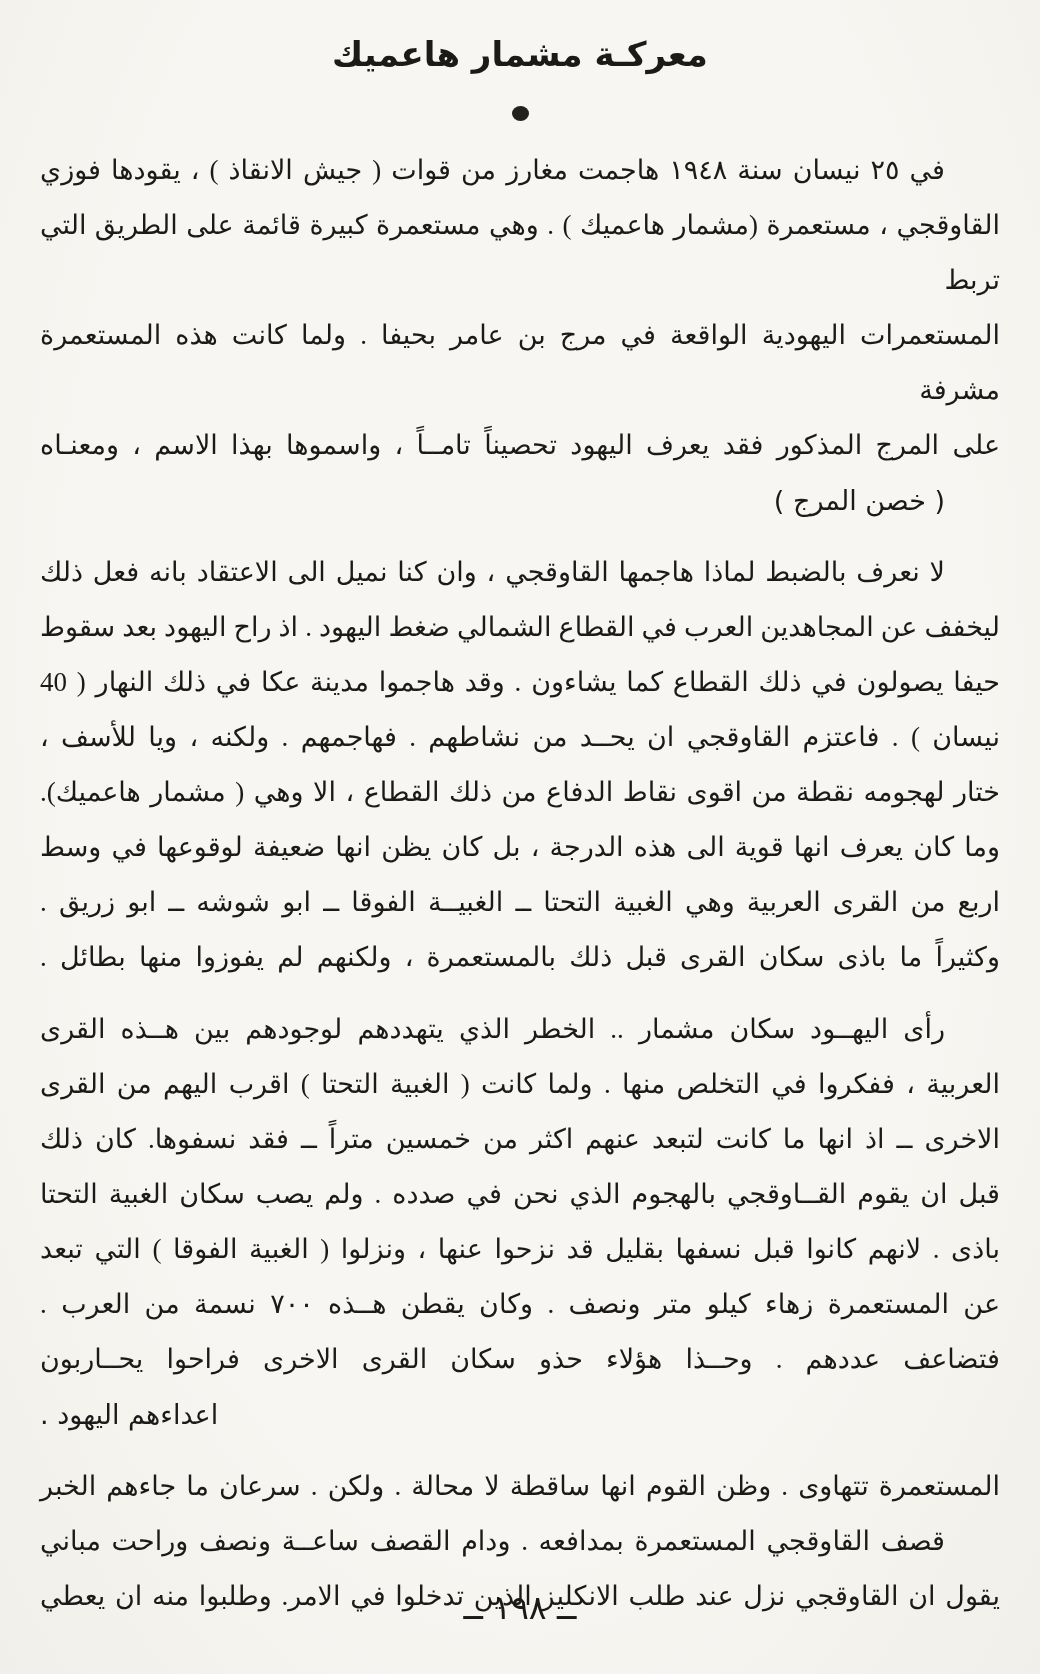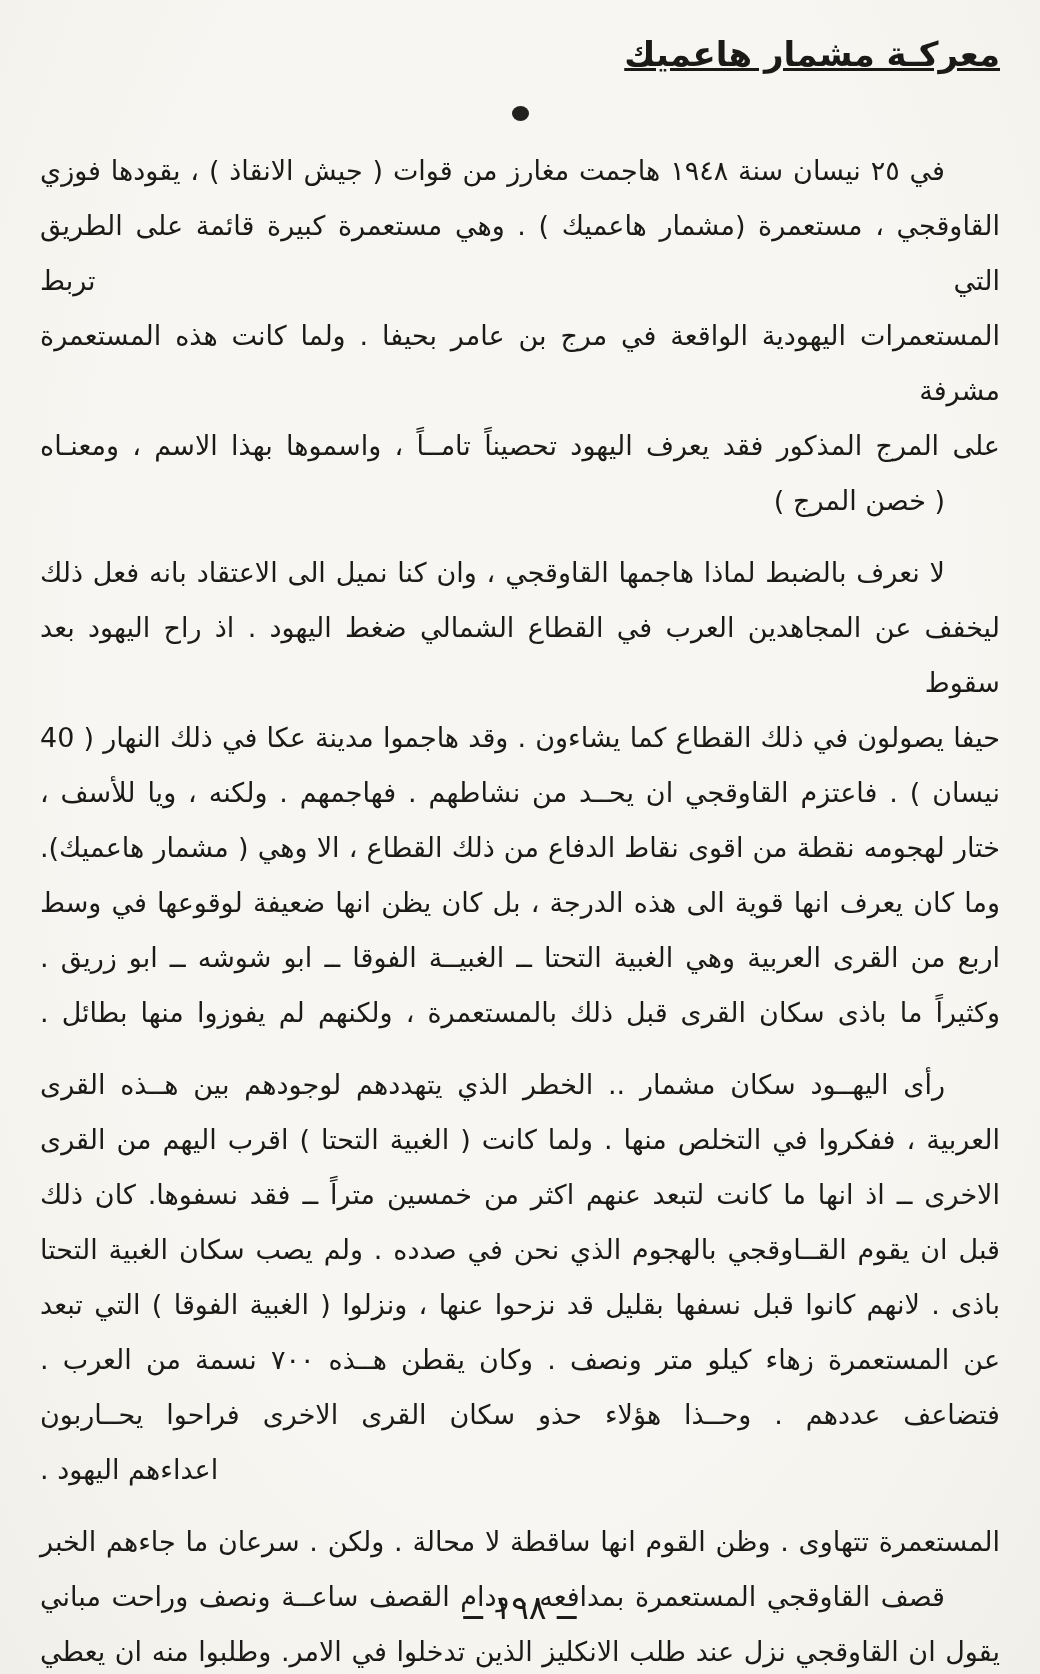--- a/index.html
+++ b/index.html
@@ -16,25 +16,25 @@
   }
   .page {
     position: relative;
     width: 1040px;
     height: 1674px;
     padding: 0 40px;
     box-sizing: border-box;
     direction: rtl;
   }
   .doc-title {
+    text-align: center;
     font-size: 34px;
     font-weight: bold;
     padding-top: 34px;
     letter-spacing: 1px;
-    text-decoration: underline;
   }
   .separator {
     width: 17px;
     height: 15px;
     background: #232120;
     border-radius: 50%;
     margin: 32px auto 0 auto;
   }
   .text-body {
     margin-top: 22px;
@@ -45,20 +45,21 @@
   }
   .line {
     line-height: 55px;
     white-space: nowrap;
     direction: rtl;
   }
   .line.j {
     white-space: normal;
     text-align: justify;
     text-align-last: justify;
+    font-family: Liberation Serif, serif;
   }
   .line.r {
     text-align: center;
     text-align-last: right;
   }
   .line.l {
     text-align: center;
     text-align-last: left;
   }
   .line.indent {

